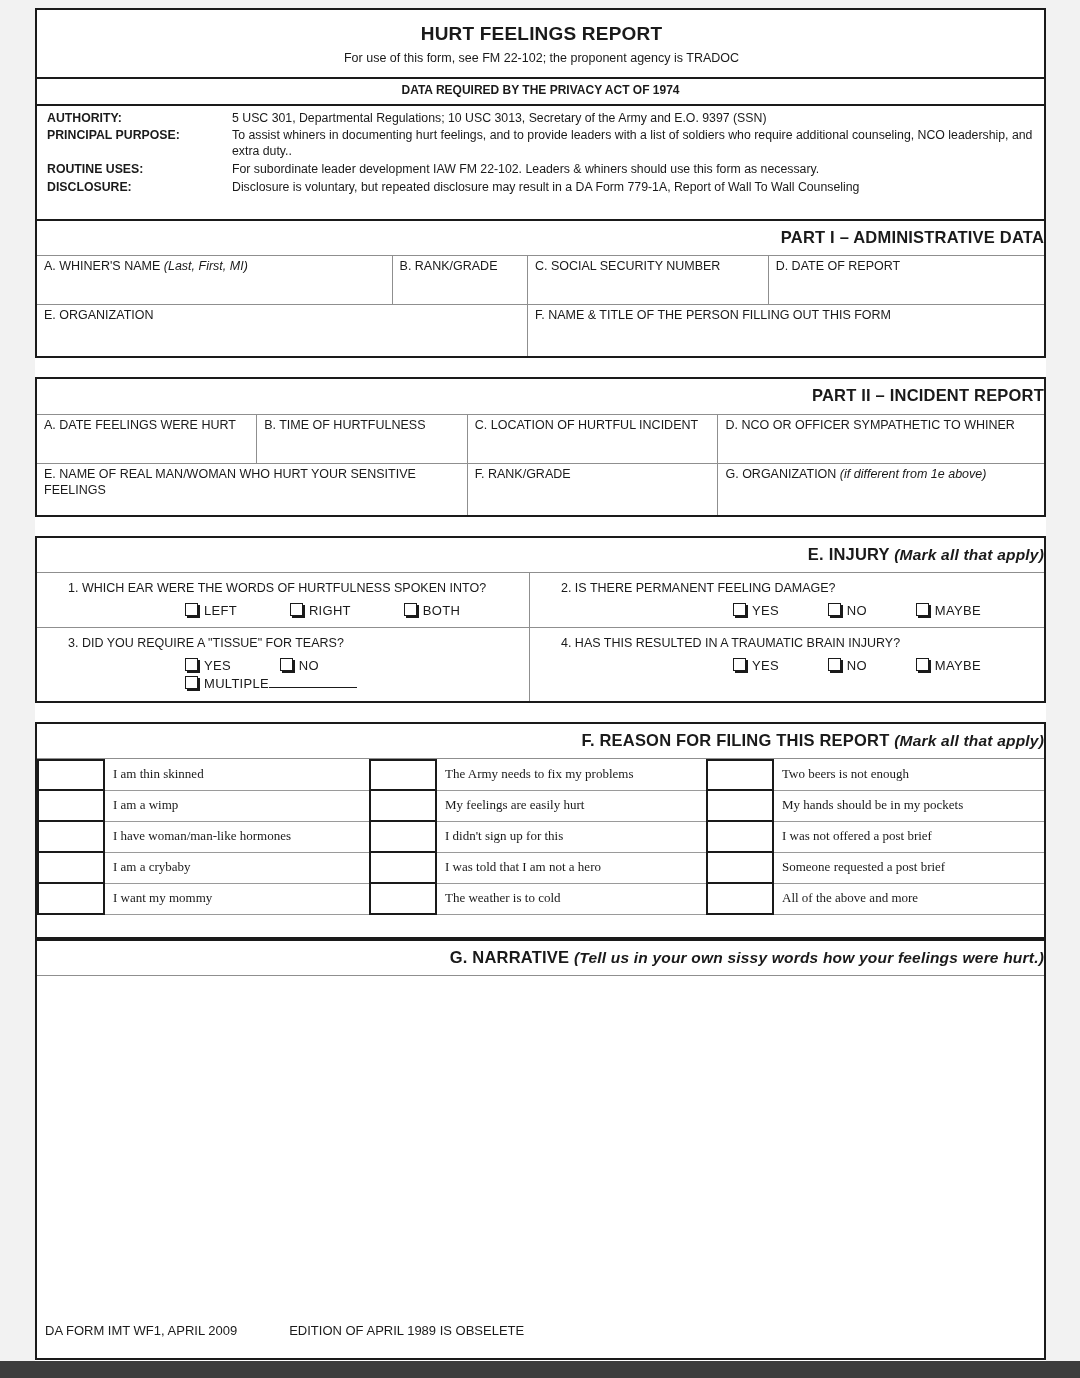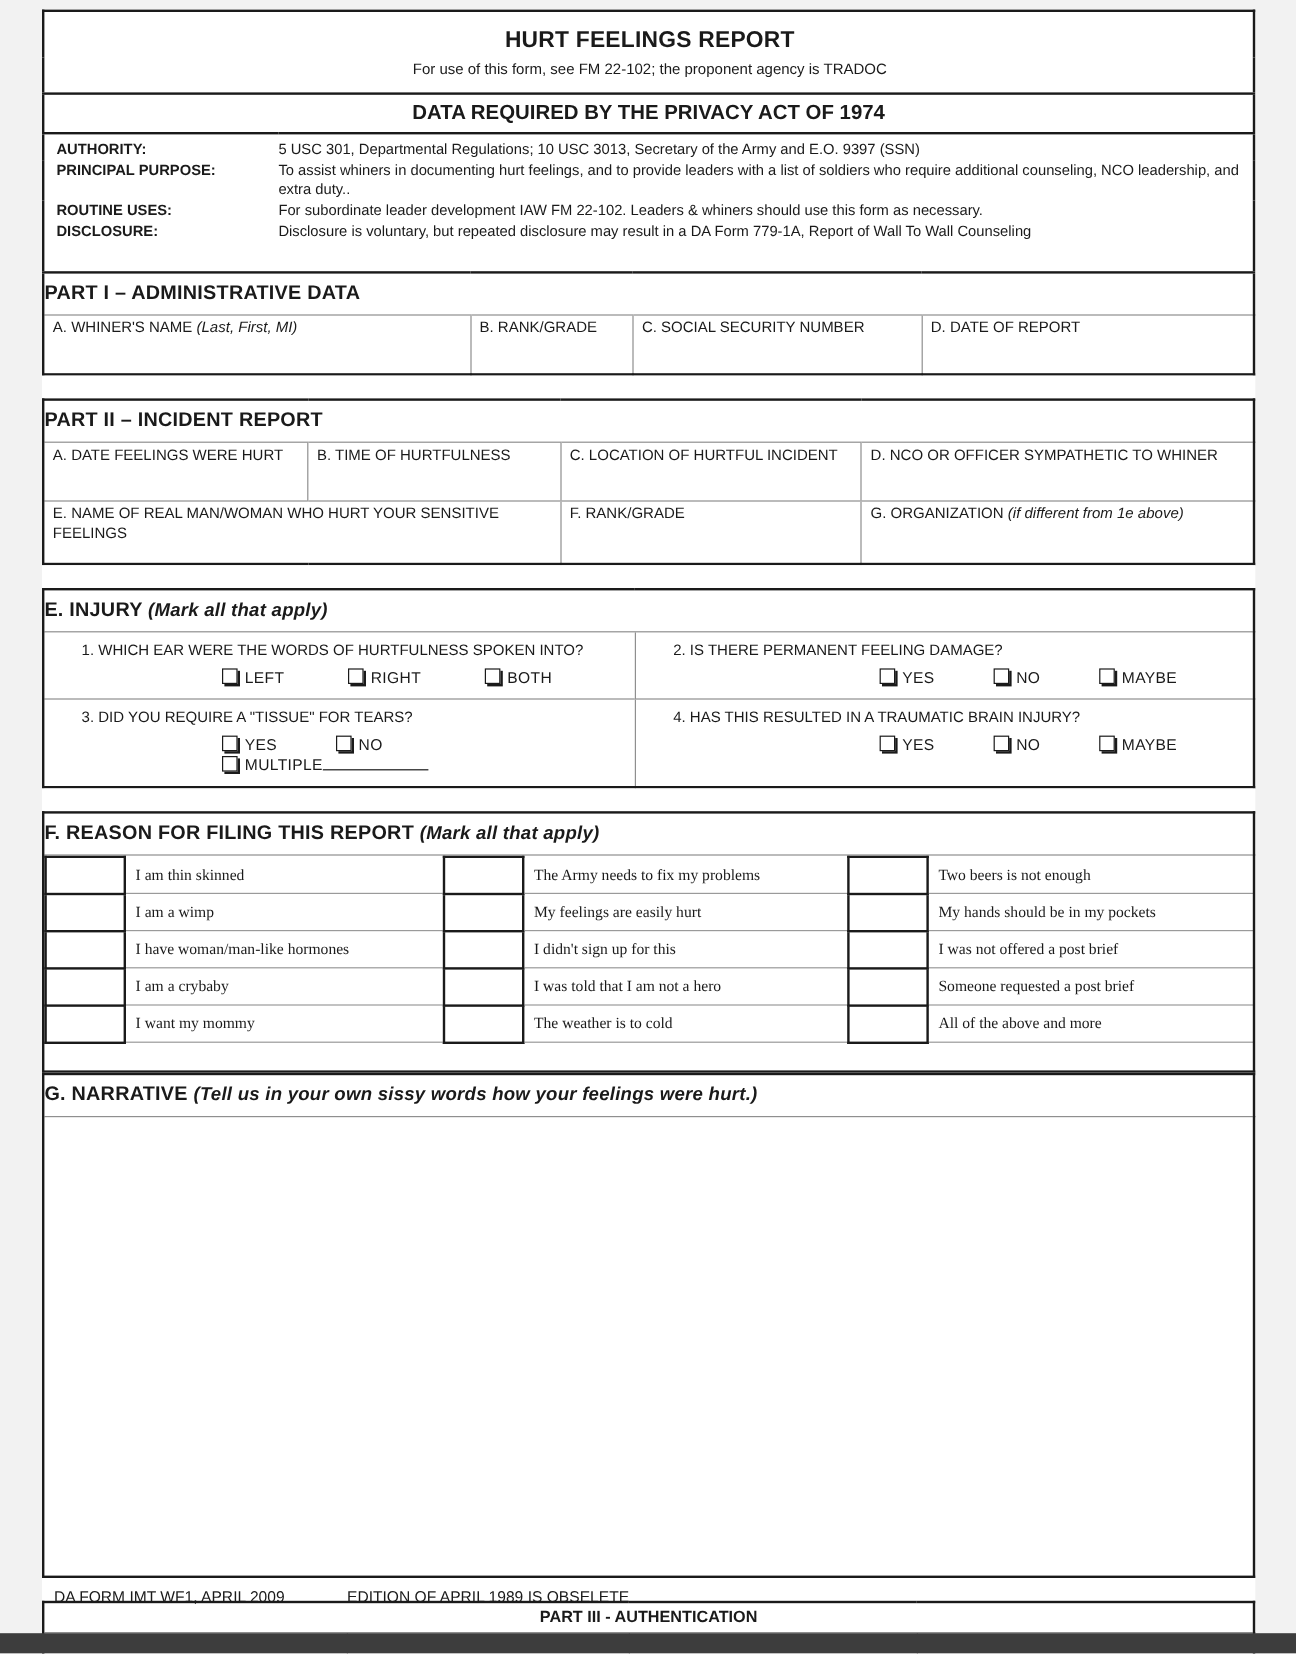--- a/index.html
+++ b/index.html
@@ -67,30 +67,30 @@
     font-weight: bold;
     letter-spacing: .2px;
     padding-top: 12px;
     padding-bottom: 2px;
   }
   .subtitle {
     font-size: 12.5px;
     padding-bottom: 11px;
   }
   .bandhead {
-    font-size: 17px;
+    font-size: 12px;
     font-weight: bold;
     text-align: center;
     padding: 4px 0 5px 0;
   }
   .secthead {
     font-size: 16.5px;
     font-weight: bold;
-    text-align: left;
-    padding: 6px 0 7px 0;
+    text-align: right;
+    padding: 6px 0 7px 10px;
     letter-spacing: .2px;
   }
   .secthead .it {
     font-size: 15.5px;
     font-weight: bold;
   }
 
   .hrule-heavy { border-top: 2.5px solid #1a1a1a; }
   .hrule-light { border-top: 1.2px solid #8f8f8f; }
   .vrule-light { border-left: 1.2px solid #8f8f8f; }
@@ -207,20 +207,24 @@
       </tr>
       <tr class="fieldrow">
         <td class="hrule-light">
           <span>A. WHINER'S NAME</span>
           <span class="it">(Last, First, MI)</span>
         </td>
         <td class="hrule-light vrule-light">B. RANK/GRADE</td>
         <td class="hrule-light vrule-light">C. SOCIAL SECURITY NUMBER</td>
         <td class="hrule-light vrule-light">D. DATE OF REPORT</td>
       </tr>
+      <tr class="fieldrow-tall">
+        <td colspan="2" class="hrule-light">E. ORGANIZATION</td>
+        <td colspan="2" class="hrule-light vrule-light">F. NAME &amp; TITLE OF THE PERSON FILLING OUT THIS FORM</td>
+      </tr>
     </tbody>
       </table>
 
     <table class="sec">
       <tbody>
           <tr class="spacer">
             <td></td>
           </tr>
     </tbody>
       </table>

